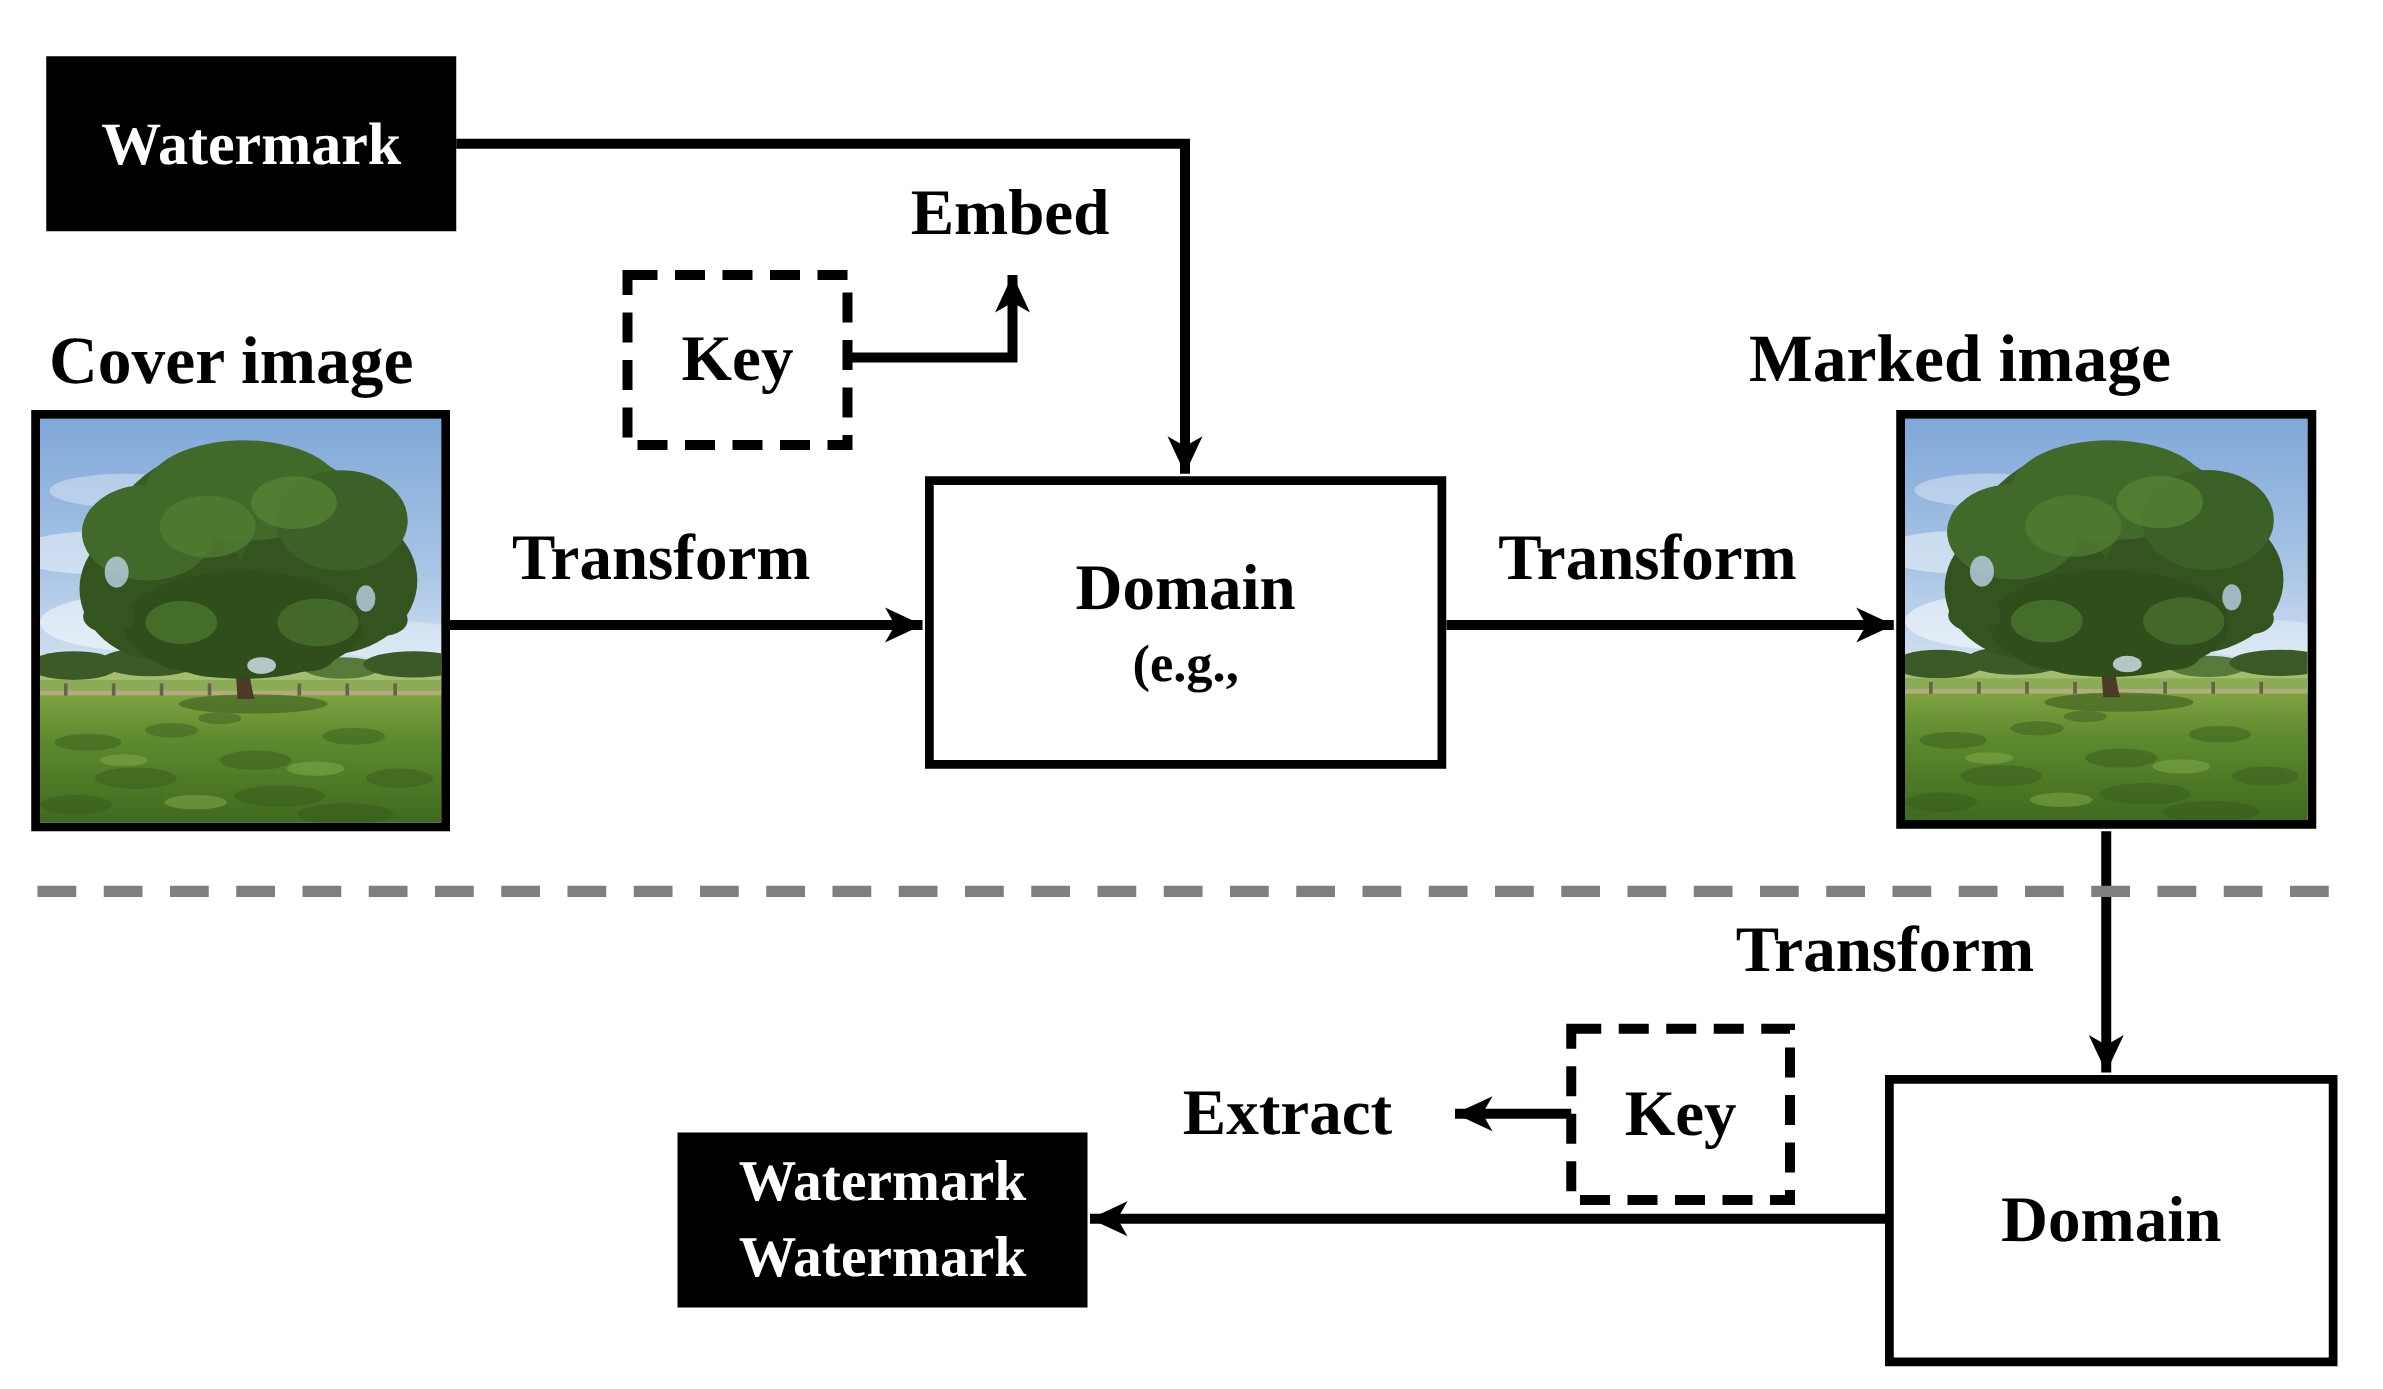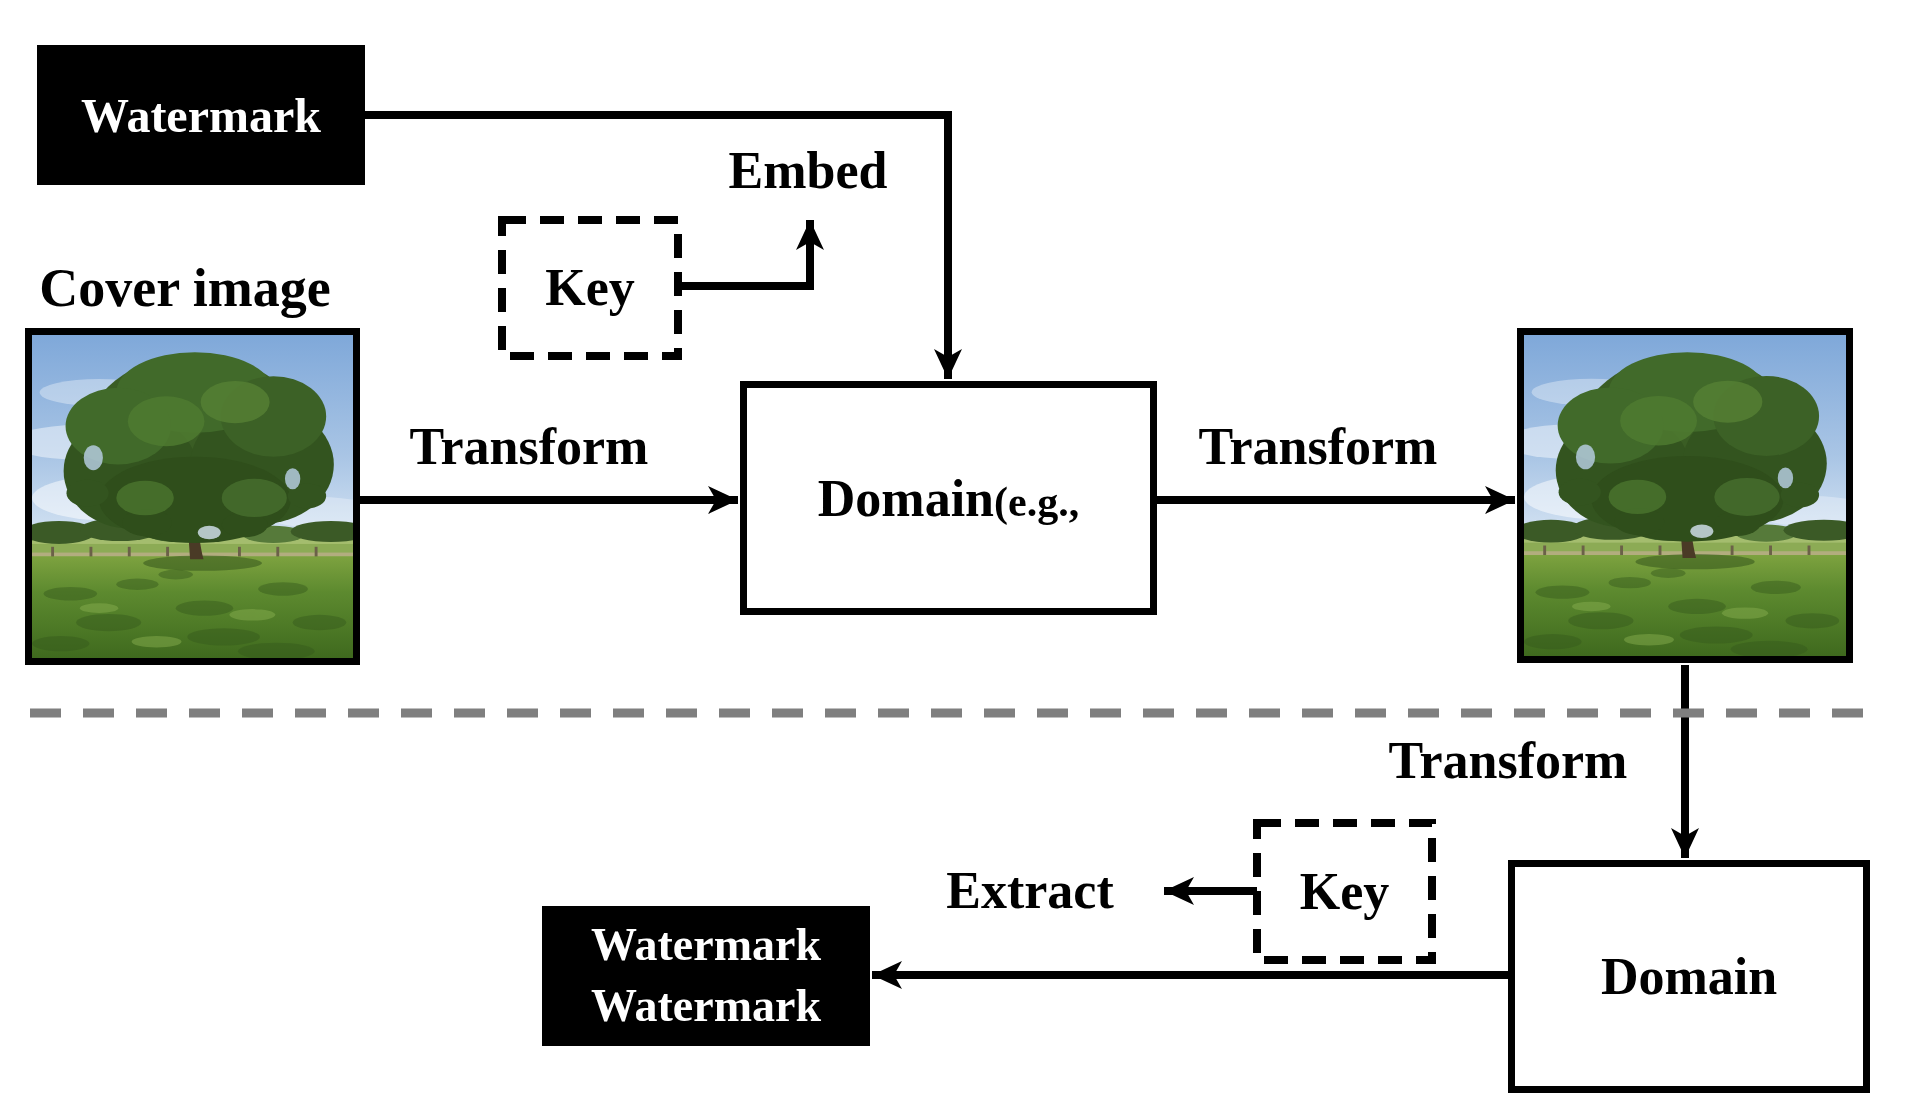--- a/index.html
+++ b/index.html
@@ -25,21 +25,21 @@
     display:flex;align-items:center;justify-content:center;
     text-align:center;white-space:nowrap;line-height:1;
   }
   .black-box{
     background:var(--box-bg);color:var(--box-text);
     display:flex;flex-direction:column;align-items:center;justify-content:center;
     text-align:center;
   }
   .outline-box{
     border:7px solid var(--line);
-    display:flex;align-items:center;justify-content:center;
+    display:flex;flex-direction:column;align-items:center;justify-content:center;
     text-align:center;background:#fff;
   }
   .photo{
     border:7px solid var(--line);
     background:#cfe0ef;
   }
   .photo svg{display:block;width:100%;height:100%;}
   .connectors{position:absolute;left:0;top:0;}
   .connectors path.conn{fill:none;stroke:var(--line);stroke-width:8;}
   .connectors rect.keyrect{fill:none;stroke:var(--line);stroke-width:8;stroke-dasharray:24 14;}
@@ -172,20 +172,21 @@
 
   <div class="abs lbl fs56" style="left:378px;top:404px;width:302px;height:60px;">Transform</div>
 
   <div class="abs outline-box" style="left:740px;top:368px;width:417px;height:234px;">
     <div class="fs56">Domain</div>
     <div class="fs44" style="margin-top:8px;">(e.g.,</div>
   </div>
 
   <div class="abs lbl fs56" style="left:1160px;top:404px;width:316px;height:60px;">Transform</div>
 
+  <div class="abs lbl fs54" style="left:1398px;top:244px;width:340px;height:60px;">Marked image</div>
 
   <div class="abs photo" style="left:1517px;top:315px;width:336px;height:335px;">
     <svg viewBox="0 0 335 337" preserveAspectRatio="none">
         <use href="#tree-scene"></use>
       </svg>
   </div>
 
   <div class="abs lbl fs56" style="left:1353px;top:718px;width:310px;height:60px;">Transform</div>
 
   <div class="abs lbl fs56" style="left:920px;top:848px;width:220px;height:60px;">Extract</div>

